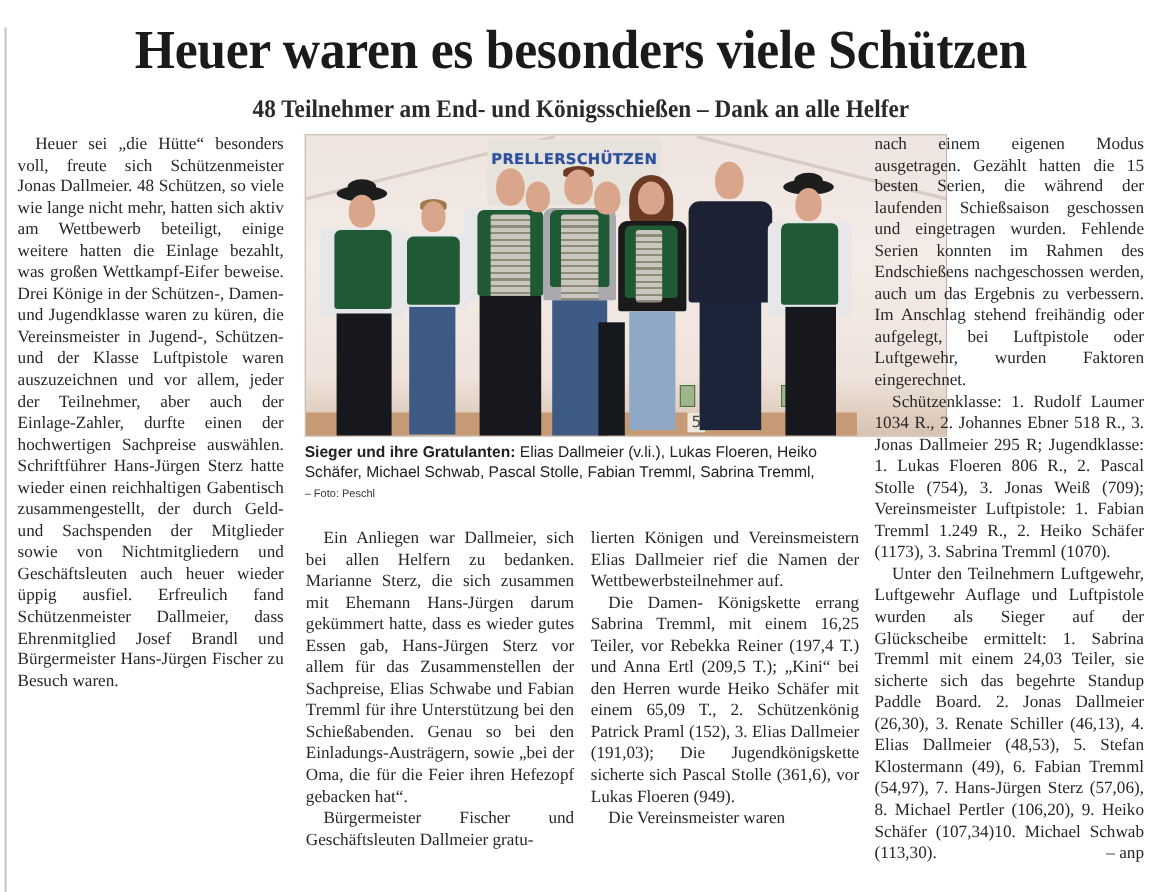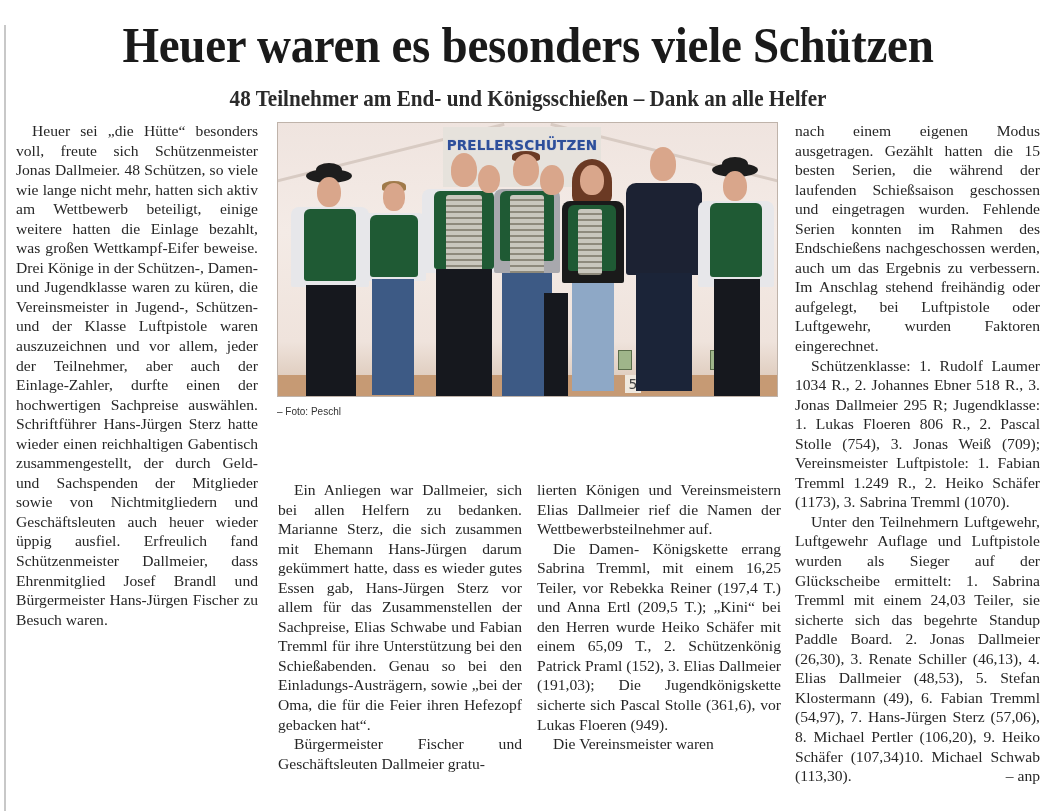--- a/index.html
+++ b/index.html
@@ -30,21 +30,21 @@
     .col p.noindent { text-indent: 0; }
     .col .lead-bold { font-weight: bold; }
 
     .col1 { left: 16px; top: 121px; width: 242px; }
     .col2 { left: 278px; top: 480px; width: 244px; }
     .col3 { left: 537px; top: 480px; width: 244px; }
     .col4 { left: 795px; top: 121px; width: 245px; }
 
     
     .photo {
-      position: absolute; left: 277px; top: 122px; width: 501px; height: 275px; overflow: hidden;
+      position: absolute; left: 277px; top: 122px; width: 584px; height: 275px; overflow: hidden;
       background: linear-gradient(180deg, #efe4df 0%, #f4ebe6 40%, #efe3dc 80%, #d7c2b0 100%);
       border: 1px solid #bfb3aa;
     }
     .photo .roof-l { position:absolute; left:-20px; top:30px; width:250px; height:3px; background:#d8cbc3; transform:rotate(-14deg); }
     .photo .roof-r { position:absolute; right:-20px; top:30px; width:250px; height:3px; background:#d8cbc3; transform:rotate(14deg); }
     .photo .banner {
       position: absolute; left: 165px; top: 4px; width: 158px; height: 60px; background: #e6e2dc;
     }
     .photo .banner-text {
       position: absolute; left: 0; top: 10px; width: 158px; text-align: center;
@@ -166,20 +166,21 @@
     <div class="hatbrim" style="left:14px;top:6px;width:46px;height:14px;"></div>
     <div class="hat" style="left:24px;top:0;width:26px;height:14px;"></div>
     <div class="head" style="left:25px;top:14px;width:24px;height:30px;"></div>
     <div class="shirt" style="left:0;top:44px;width:76px;height:86px;"></div>
     <div class="vest" style="left:12px;top:46px;width:52px;height:74px;"></div>
     <div class="legs" style="left:16px;top:122px;width:46px;height:118px;"></div>
   </div>
 </div>
 
 <div class="caption">
+  <div><span class="cap-lead">Sieger und ihre Gratulanten:</span><span> Elias Dallmeier (v.li.), Lukas Floeren, Heiko Schäfer, Michael Schwab, Pascal Stolle, Fabian Tremml, Sabrina Tremml,</span></div>
   <div class="credit-line">
     <span class="credit">– Foto: Peschl</span>
   </div>
 </div>
 
 <div class="col col2">
   <p>Ein Anliegen war Dallmeier, sich bei allen Helfern zu bedanken. Marianne Sterz, die sich zusammen mit Ehemann Hans-Jürgen darum gekümmert hatte, dass es wieder gutes Essen gab, Hans-Jürgen Sterz vor allem für das Zusammenstellen der Sachpreise, Elias Schwabe und Fabian Tremml für ihre Unterstützung bei den Schießabenden. Genau so bei den Einladungs-Austrägern, sowie „bei der Oma, die für die Feier ihren Hefezopf gebacken hat“.</p>
   <p>Bürgermeister Fischer und Geschäftsleuten Dallmeier gratu-</p>
 </div>
 

